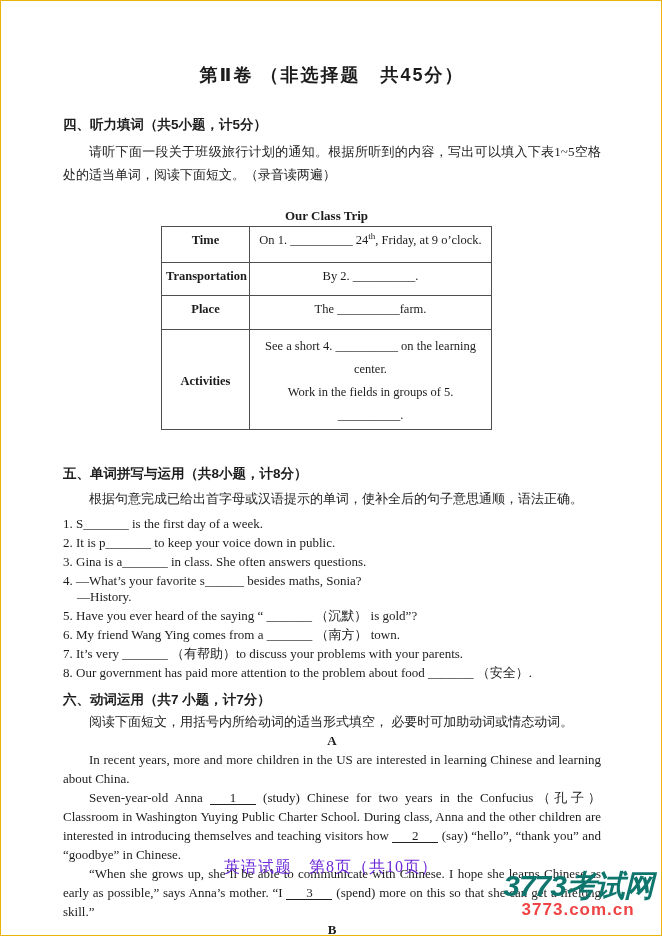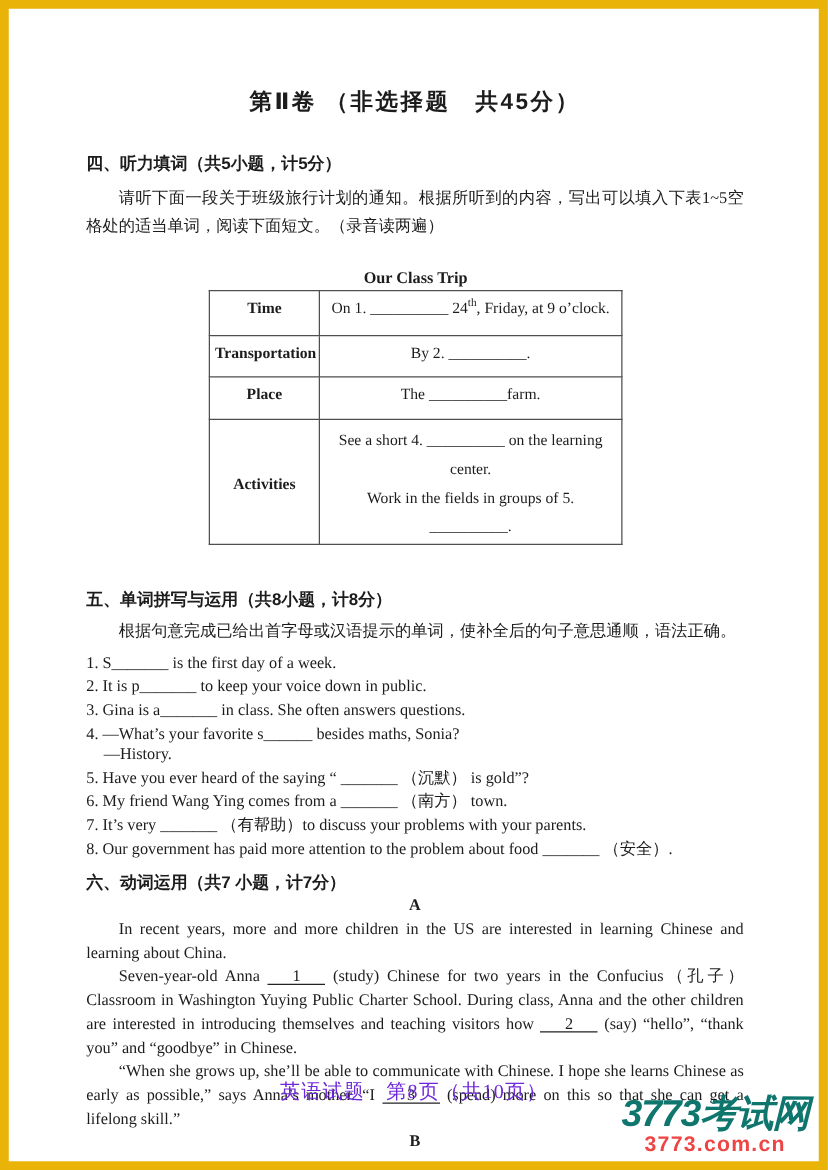--- a/index.html
+++ b/index.html
@@ -3,21 +3,21 @@
 <meta charset="utf-8">
 <style>
   * { box-sizing: border-box; }
   html, body { margin: 0; padding: 0; background: #888; }
   .page {
     position: relative;
     width: 662px;
     height: 936px;
     margin: 0 auto;
     background: #ffffff;
-    border: 7px solid #eab308;
+    border: 1px solid #eab308;
     overflow: hidden;
     font-family: "Liberation Serif", "DejaVu Serif", serif;
     font-size: 13px;
     color: #1c1c1c;
   }
   .content { padding: 62px 60px 0 62px; }
 
   .page-title {
     margin: 0;
     text-align: center;
@@ -190,20 +190,21 @@
       <div class="item">3. Gina is a_______ in class. She often answers questions.</div>
       <div class="item">4. —What’s your favorite s______ besides maths, Sonia?</div>
       <div class="item item-cont">—History.</div>
       <div class="item">5. Have you ever heard of the saying “ _______ （沉默） is gold”?</div>
       <div class="item">6. My friend Wang Ying comes from a _______ （南方） town.</div>
       <div class="item">7. It’s very _______ （有帮助）to discuss your problems with your parents.</div>
       <div class="item">8. Our government has paid more attention to the problem about food _______ （安全）.</div>
     </div>
 
     <h2 class="sec-heading h-s6">六、动词运用（共7 小题，计7分）</h2>
+    <p class="cn-para one-line" style="margin-top:2px; line-height:21px;">阅读下面短文，用括号内所给动词的适当形式填空， 必要时可加助动词或情态动词。</p>
 
     <div class="part-label">A</div>
 
     <p class="en-para">In recent years, more and more children in the US are interested in learning Chinese and learning about China.</p>
 
     <p class="en-para"><span>Seven-year-old Anna </span><span class="nblank">1</span><span> (study) Chinese for two years in the Confucius（孔子）Classroom in Washington Yuying Public Charter School. During class, Anna and the other children are interested in introducing themselves and teaching visitors how </span><span class="nblank">2</span><span> (say) “hello”, “thank you” and “goodbye” in Chinese.</span></p>
 
     <p class="en-para"><span>“When she grows up, she’ll be able to communicate with Chinese. I hope she learns Chinese as early as possible,” says Anna’s mother. “I </span><span class="nblank">3</span><span> (spend) more on this so that she can get a lifelong skill.”</span></p>
 
     <div class="part-label">B</div>

